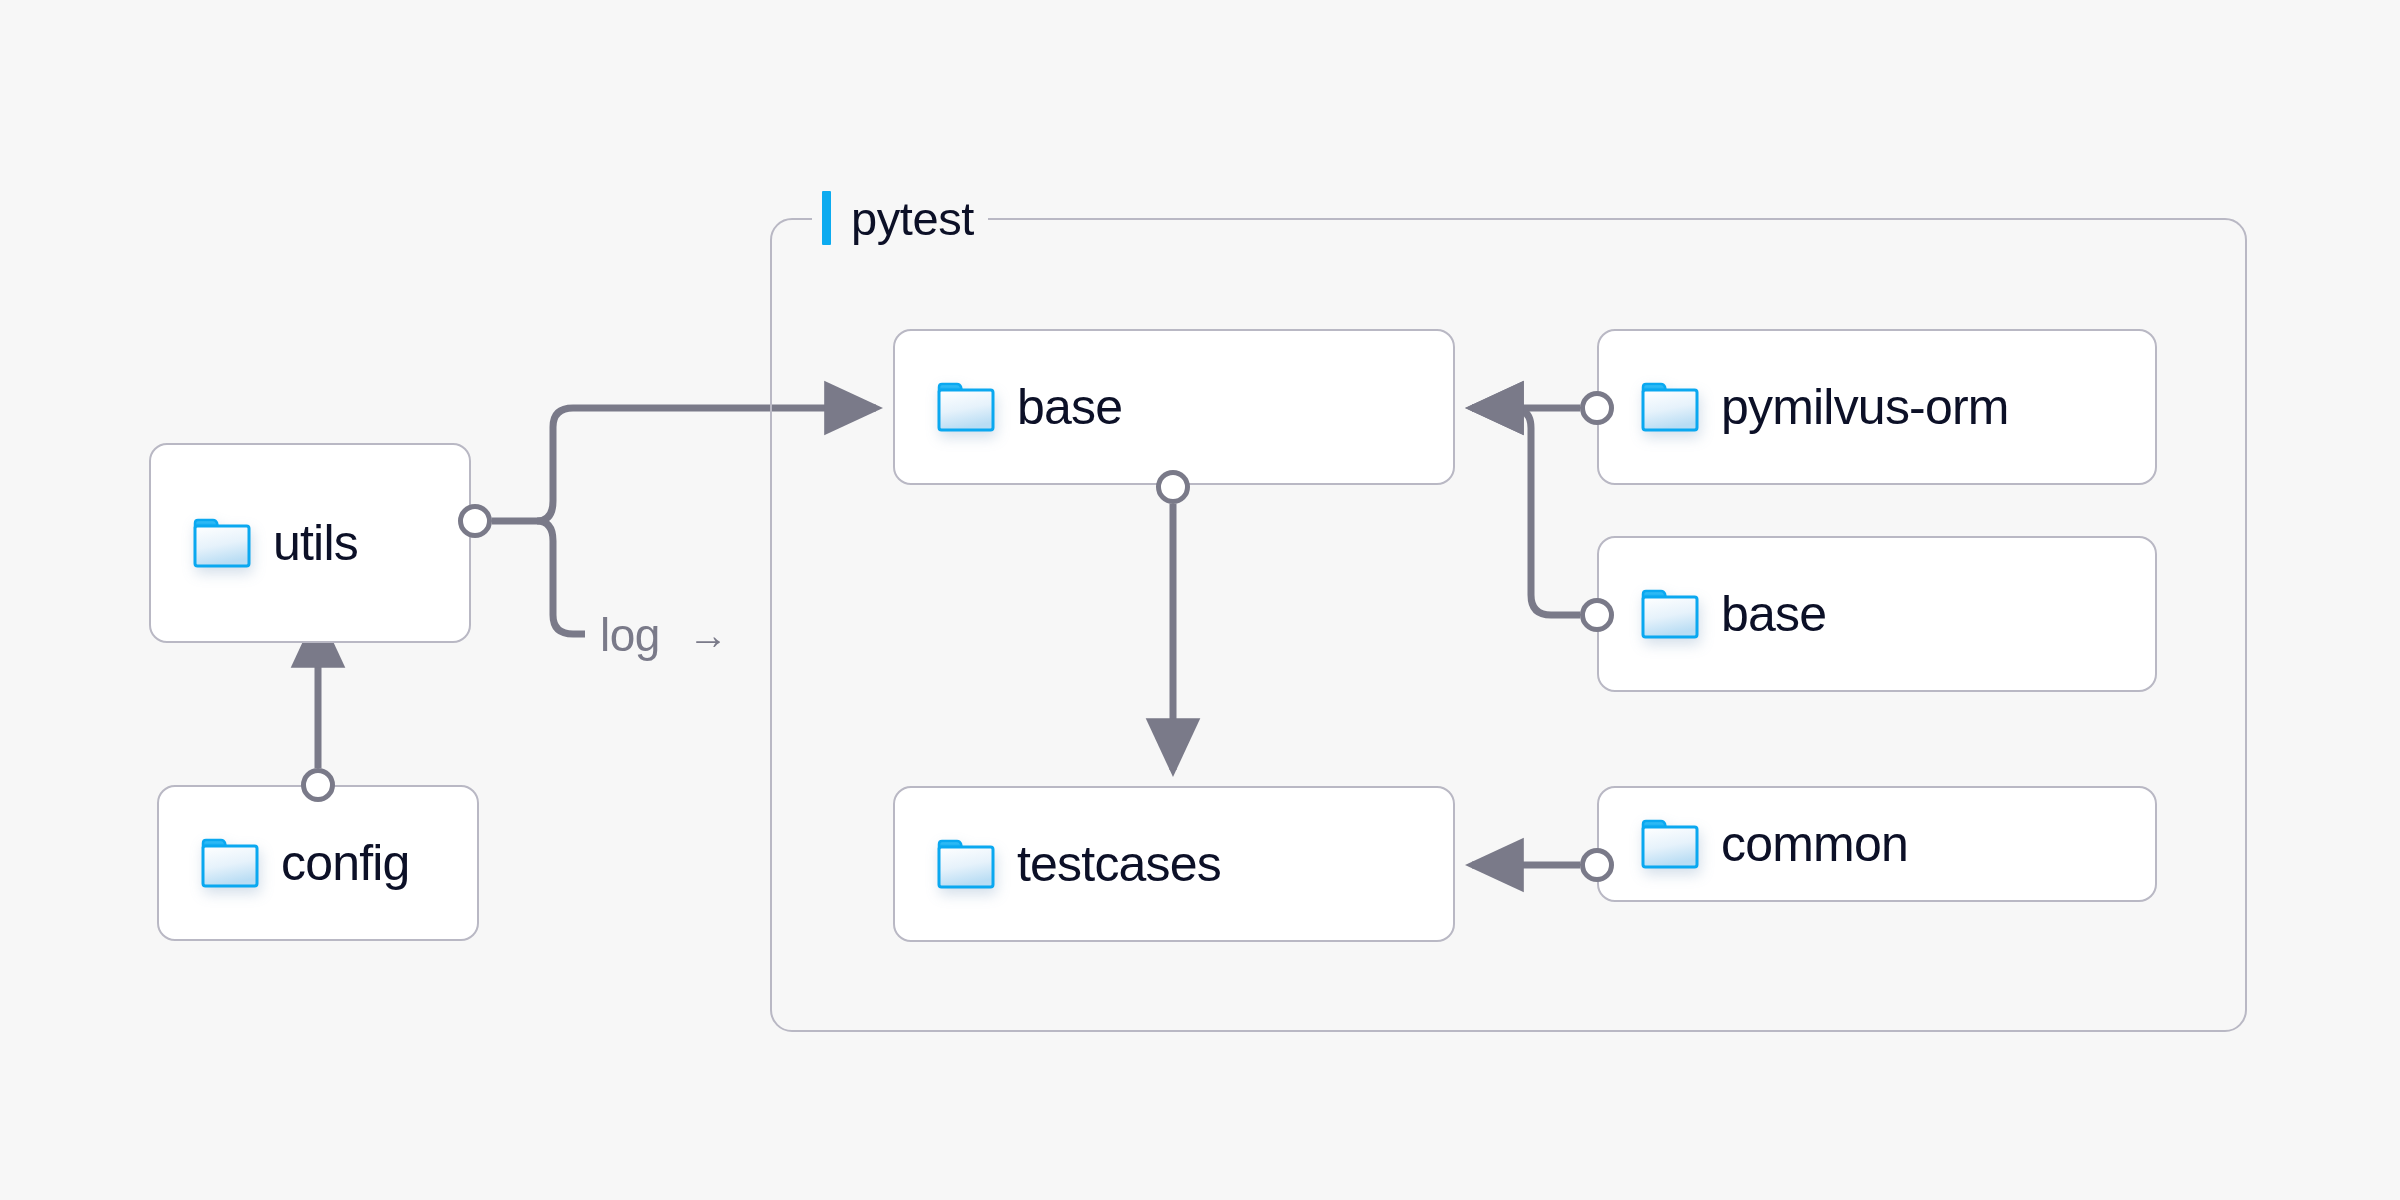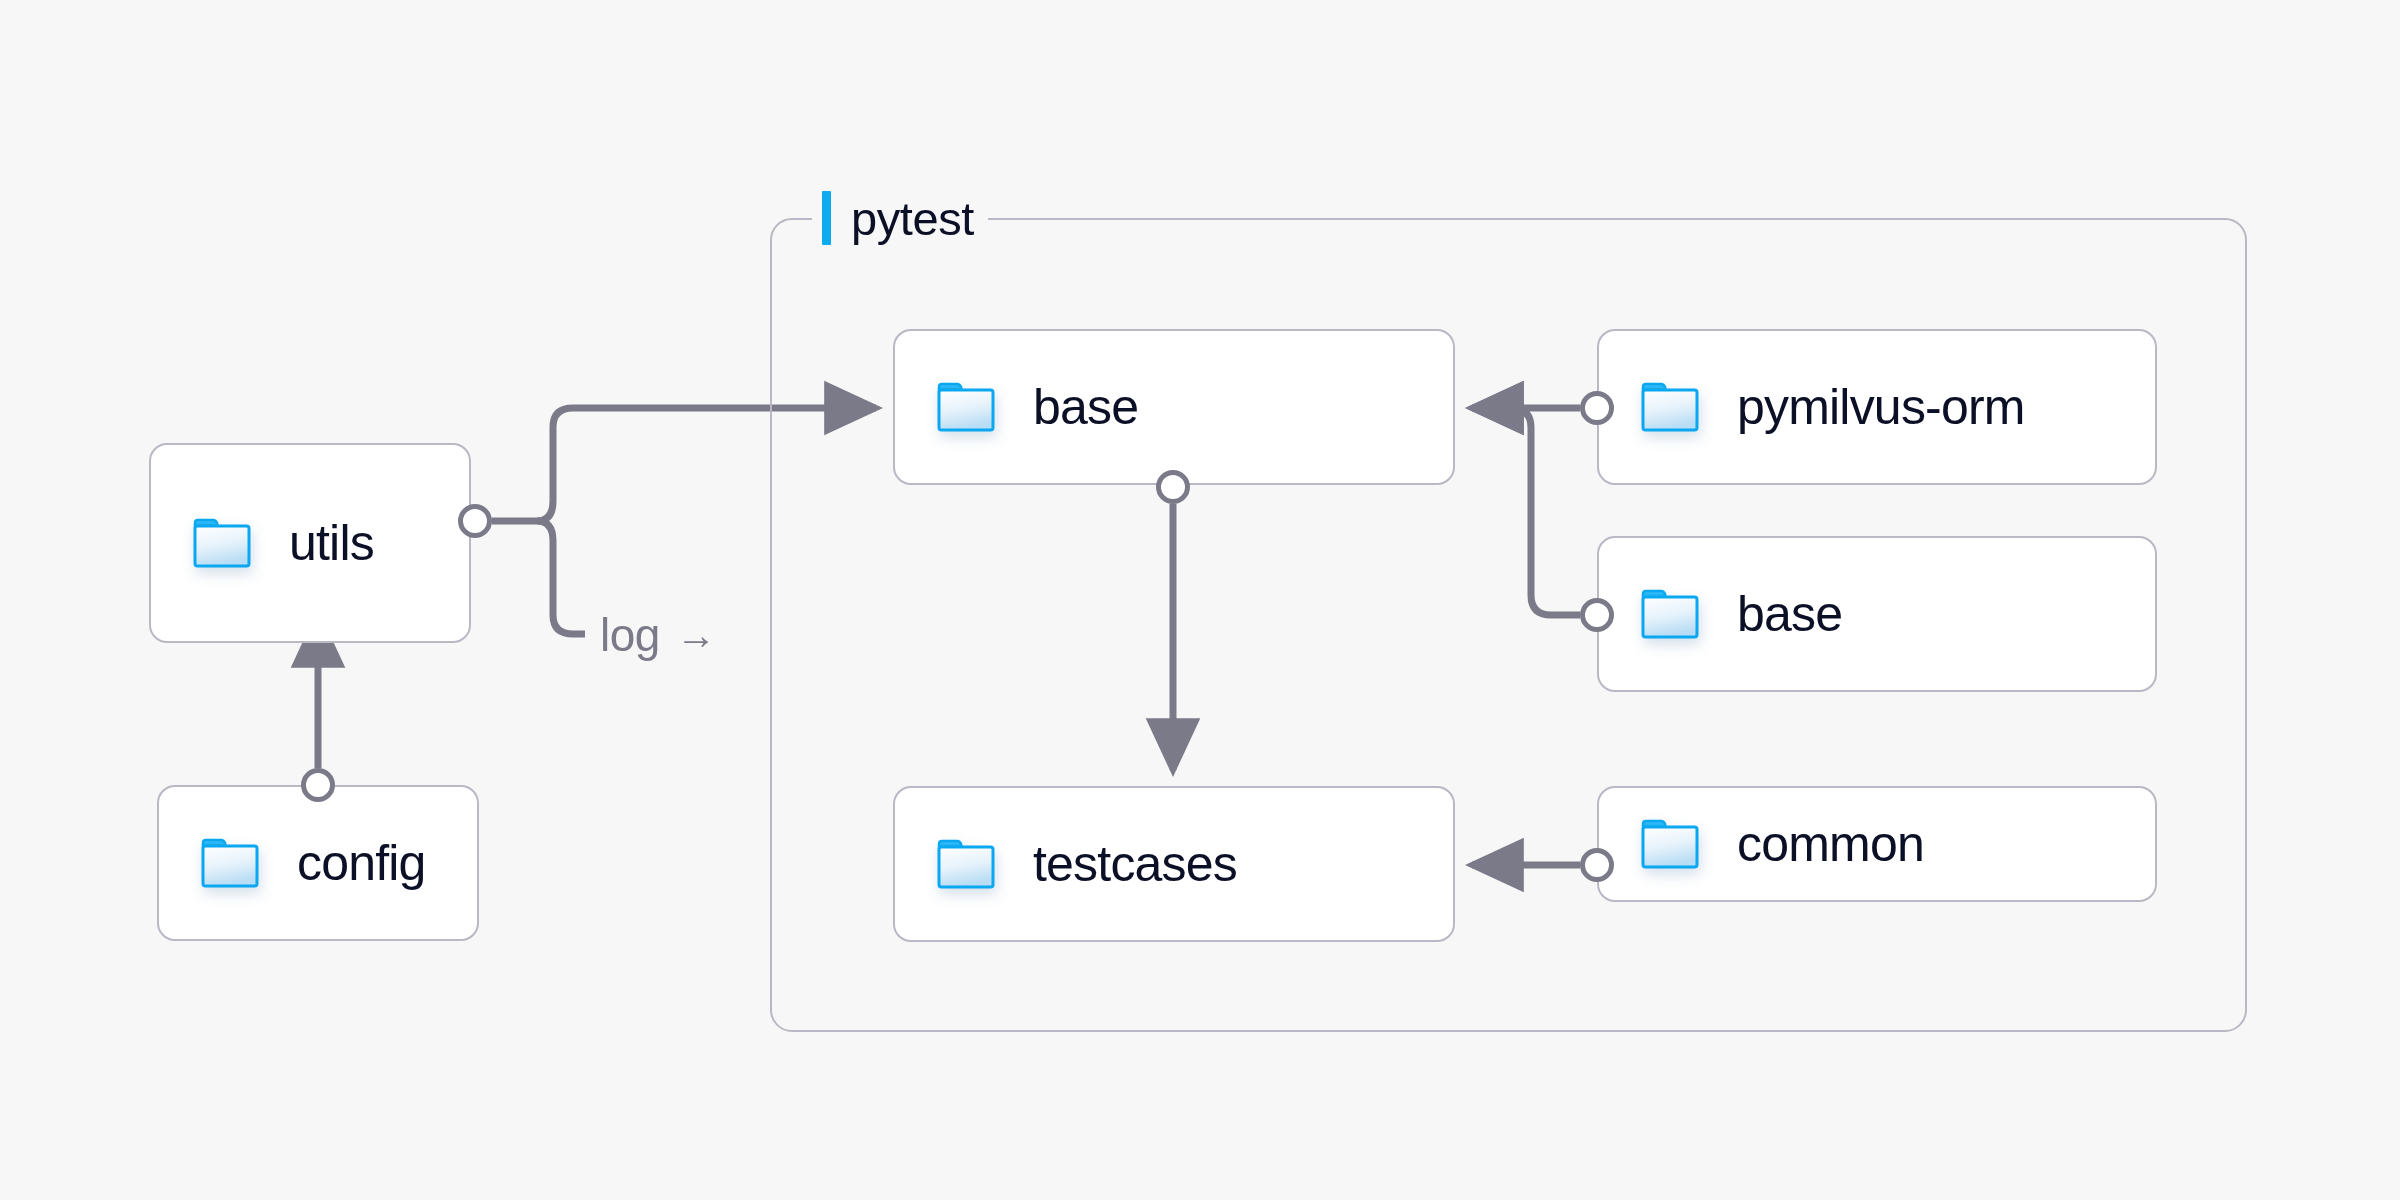--- a/index.html
+++ b/index.html
@@ -65,21 +65,21 @@
     background: #ffffff;
     border: 2px solid #b9b8c4;
     border-radius: 18px;
     display: flex;
     align-items: center;
     z-index: 4;
   }
   .node .node-inner {
     display: flex;
     align-items: center;
-    gap: 36px;
+    gap: 20px;
     padding-left: 40px;
   }
   .node .label {
     font-size: 50px;
     color: #0c1027;
     letter-spacing: -0.8px;
     line-height: 1;
     white-space: nowrap;
   }
   
@@ -99,21 +99,21 @@
     border: 5px solid #7a7a89;
     border-radius: 50%;
     background: #ffffff;
     z-index: 7;
   }
   
   .edge-label {
     position: absolute;
     display: flex;
     align-items: center;
-    gap: 16px;
+    gap: 28px;
     z-index: 5;
     background: transparent;
   }
   .edge-label .etext {
     font-size: 46px;
     color: #7a7a89;
     letter-spacing: -0.5px;
     line-height: 1;
     white-space: nowrap;
   }

